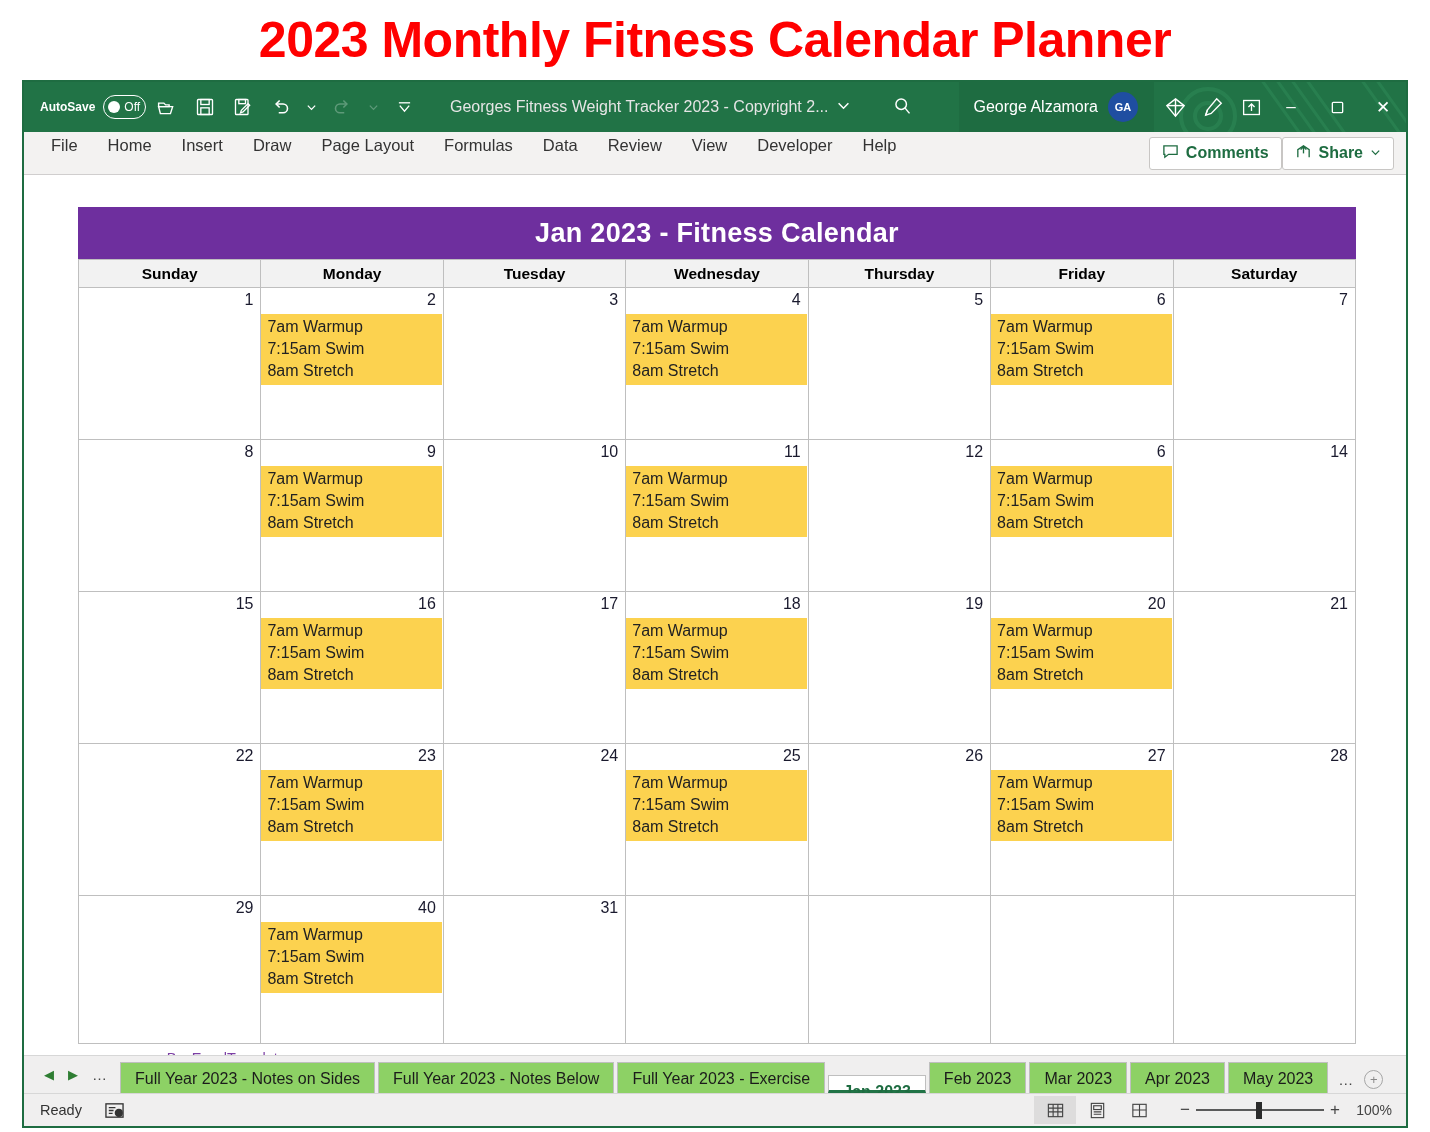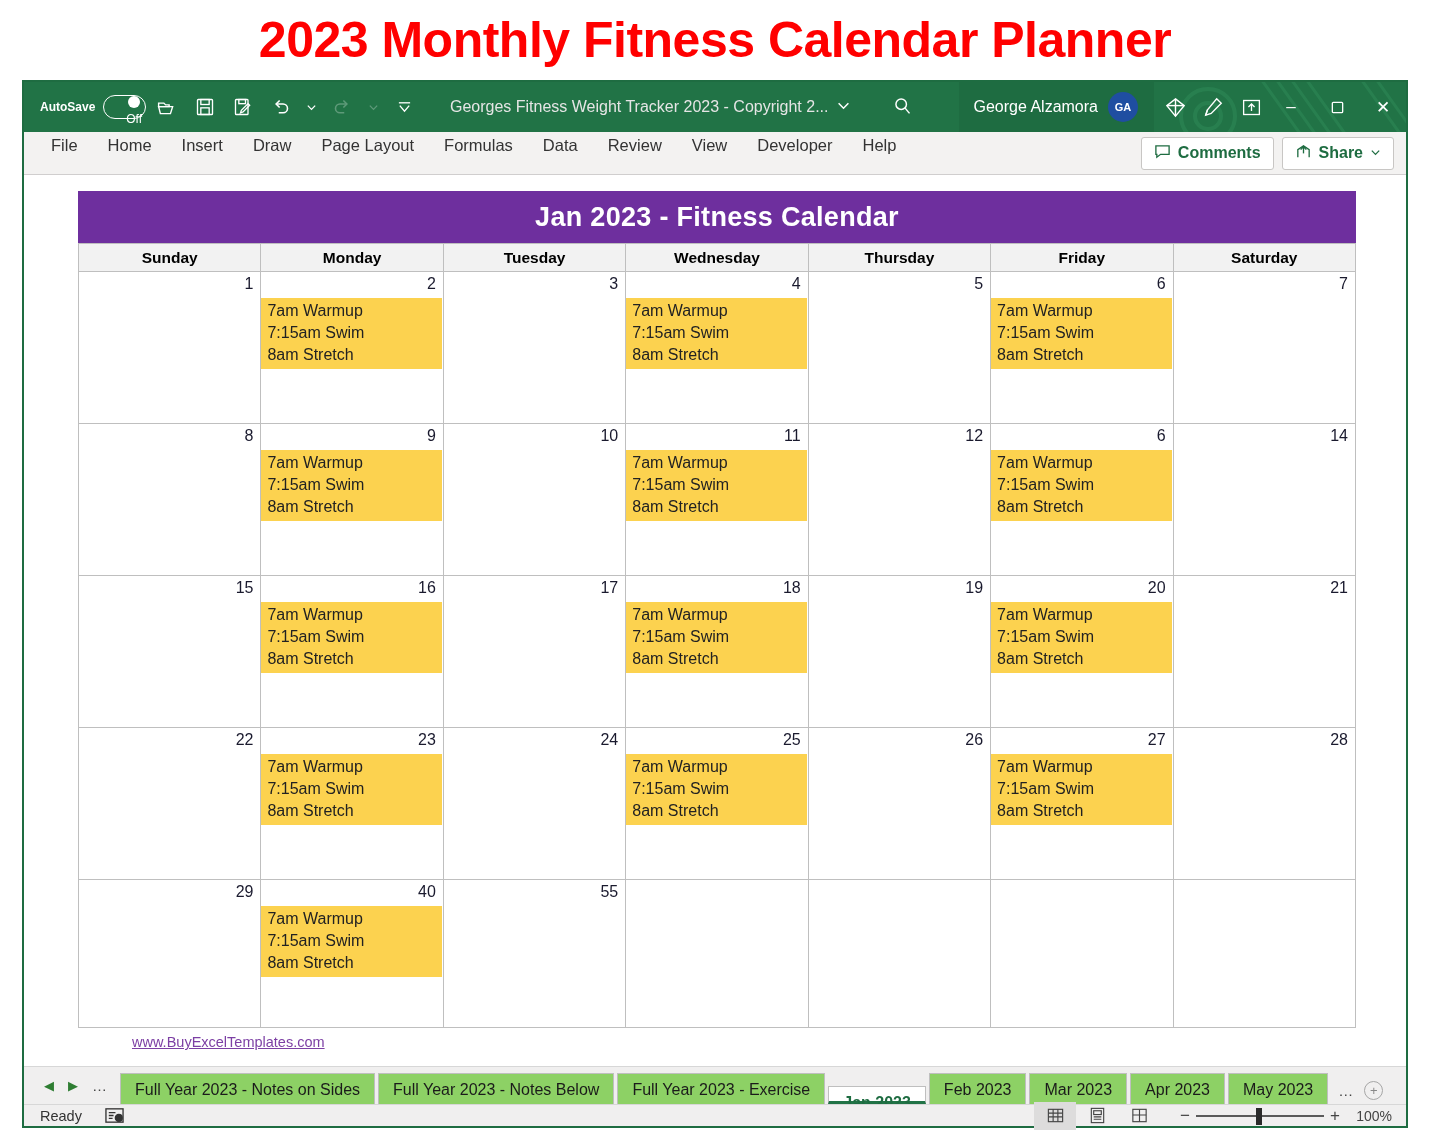--- a/index.html
+++ b/index.html
@@ -63,24 +63,23 @@
     margin-left: 16px;
     font-weight: bold;
   }
   .autosave-toggle {
     margin-left: 8px;
     width: 56px; height: 24px;
     border: 1.5px solid #ffffff;
     border-radius: 12px;
     display: flex; align-items: center;
     gap: 4px;
-    padding-left: 19px;
+    padding-left: 4px;
     color: #ffffff;
     font-size: 12px;
-    flex-direction: column;
   }
   .autosave-knob {
     width: 12px; height: 12px; border-radius: 50%;
     background: #ffffff;
     flex: 0 0 auto;
   }
   .tb-icon {
     width: 34px; height: 34px;
     display: flex; align-items: center; justify-content: center;
     color: #ffffff;
@@ -136,21 +135,21 @@
     flex: 0 0 auto;
   }
   .ribbon-tab {
     font-size: 16.5px;
     color: #333333;
     padding: 4px 13px;
     margin: 0 2px;
     white-space: nowrap;
   }
   .ribbon-tab:first-child { margin-left: 14px; }
-  .ribbon-right { margin-left: auto; display: flex; align-items: center; gap: 8px; padding-right: 12px; }
+  .ribbon-right { margin-left: auto; display: flex; align-items: center; padding-right: 12px; }
   .rib-btn {
     display: flex; align-items: center; gap: 7px;
     border: 1px solid #C8C6C4;
     background: #ffffff;
     border-radius: 3px;
     padding: 5px 12px;
     font-size: 16px;
     font-weight: bold;
     color: #1E6C41;
     white-space: nowrap;
@@ -160,21 +159,21 @@
   .sheet {
     flex: 1 1 auto;
     background: #ffffff;
     position: relative;
     overflow: hidden;
   }
 
   .cal-wrap {
     position: absolute;
     left: 42px;
-    top: 16px;
+    top: 32px;
     width: 1290px;
     padding-left: 12px;
   }
 
   .cal-title {
     background: #6E2F9E;
     color: #ffffff;
     text-align: center;
     font-size: 27px;
     font-weight: bold;
@@ -279,21 +278,21 @@
   .tab-tail .dots { font-size: 15px; color: #444; letter-spacing: 1px; }
   .add-sheet {
     width: 19px; height: 19px; border-radius: 50%;
     border: 1px solid #A6A6A6; color: #888;
     display: flex; align-items: center; justify-content: center;
     font-size: 13px; line-height: 1;
   }
 
   
   .statusbar {
-    height: 22px;
+    height: 33px;
     background: #F0EFEF;
     border-top: 1px solid #D7D7D7;
     display: flex; align-items: center;
     flex: 0 0 auto;
     padding: 0 14px 0 16px;
   }
   .status-text { font-size: 14.5px; color: #333333; }
   .status-rec { margin-left: 22px; display: flex; align-items: center; }
   .status-right { margin-left: auto; display: flex; align-items: center; gap: 0; }
   .view-btn {
@@ -662,21 +661,21 @@
               </td>
               <td>
                 <div class="daynum">40</div>
                 <div class="workout">
                   <div>7am Warmup</div>
                   <div>7:15am Swim</div>
                   <div>8am Stretch</div>
                 </div>
               </td>
               <td>
-                <div class="daynum">55</div>
+                <div class="daynum">31</div>
               </td>
               <td class="blank"></td>
               <td class="blank"></td>
               <td class="blank"></td>
               <td class="blank"></td>
             </tr>
           </tbody>
       </table>
       <div class="cal-footer-link" id="cal-footer" style="top: 843px;">www.BuyExcelTemplates.com</div>
     </div>

